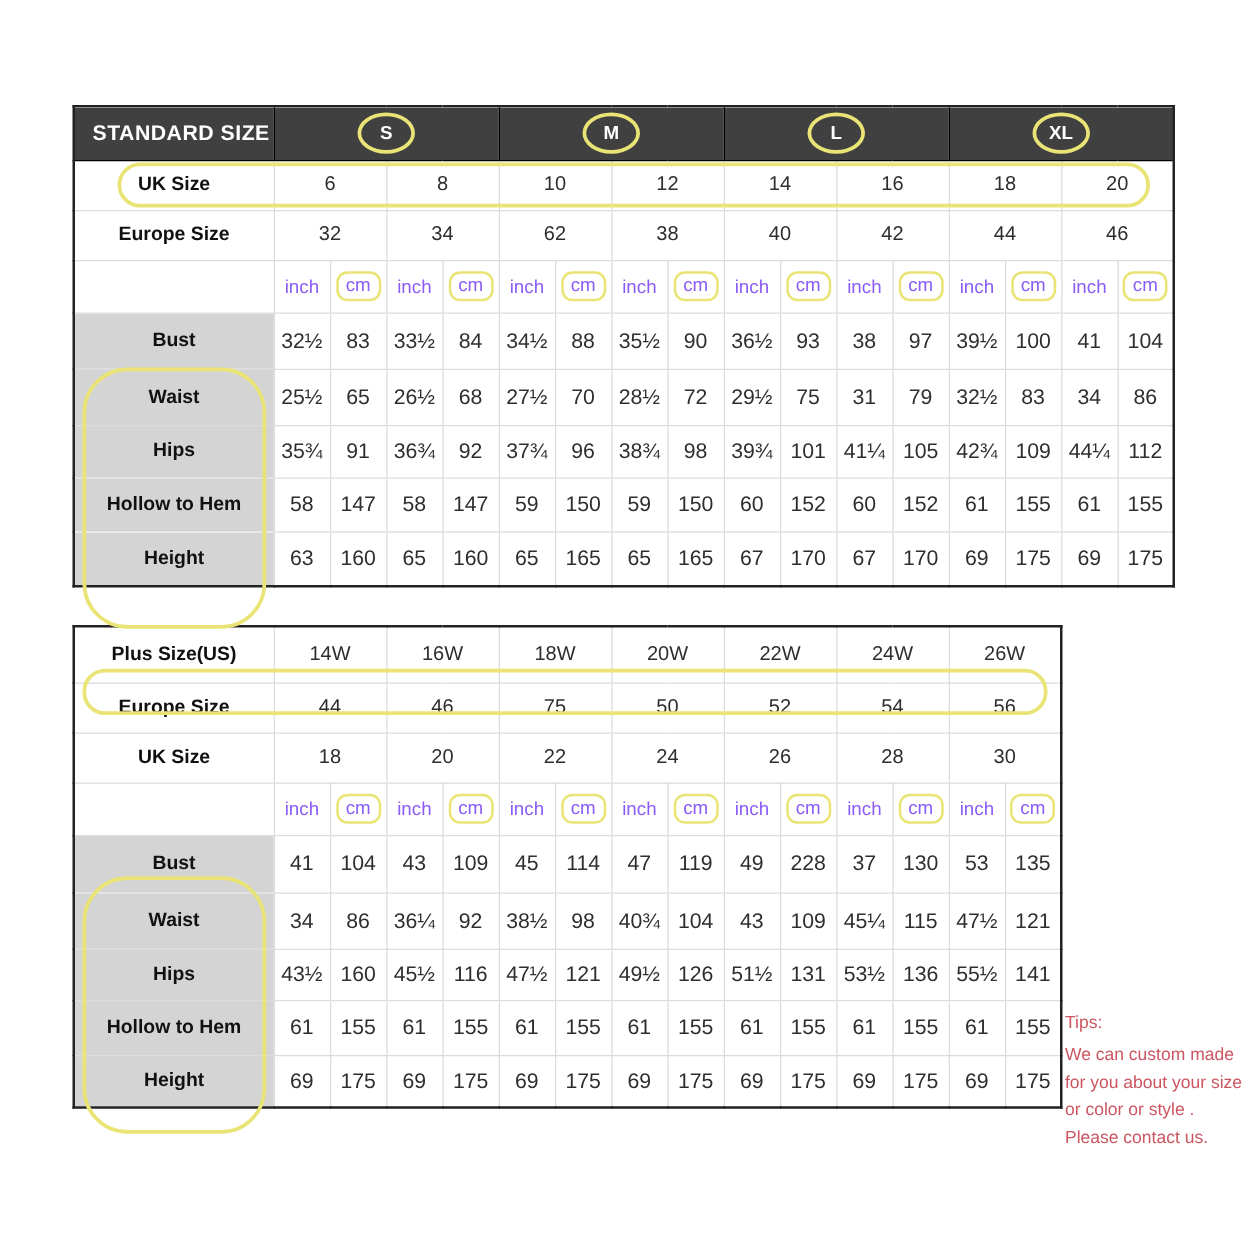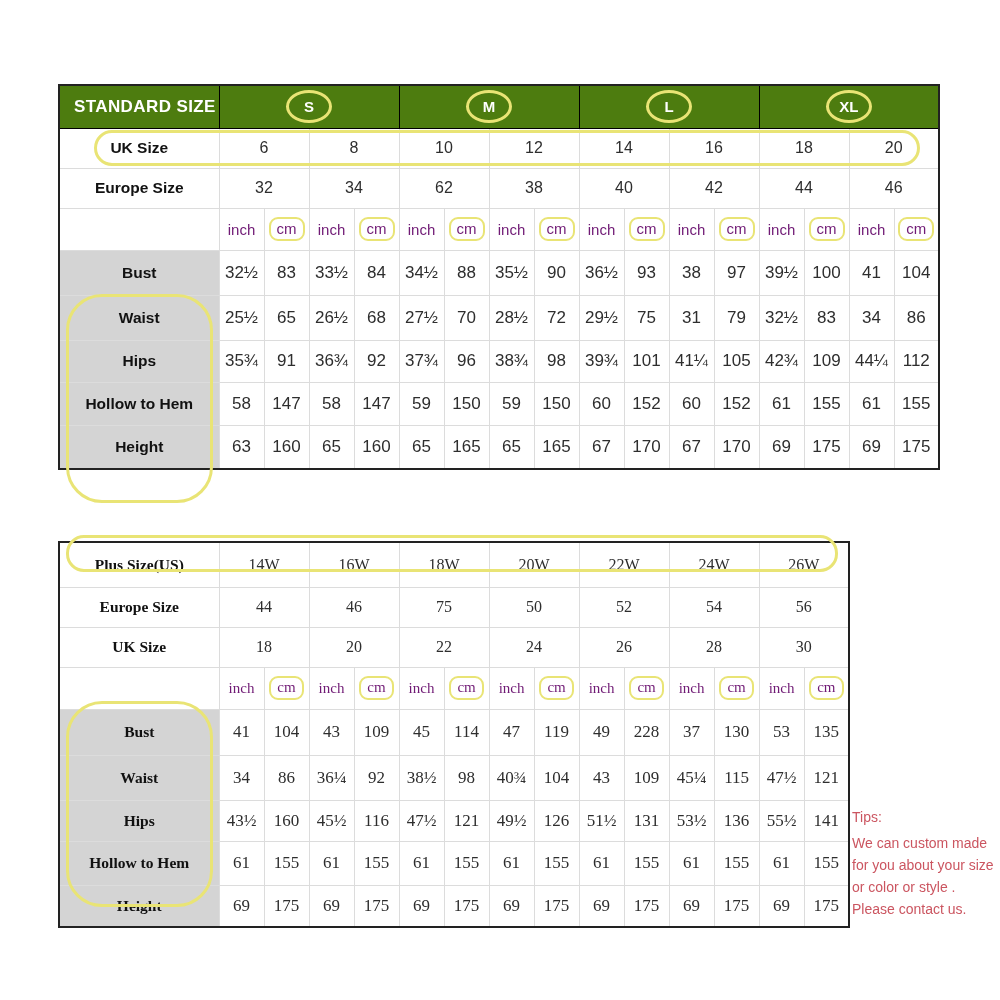--- a/index.html
+++ b/index.html
@@ -10,39 +10,39 @@
     --tips:#cb5560;
   }
   *{box-sizing:border-box;margin:0;padding:0;}
   html,body{background:#ffffff;}
   #canvas{
     position:relative;width:1000px;height:1000px;background:#ffffff;
     font-family:"Liberation Sans",sans-serif;overflow:hidden;
   }
   table{border-collapse:collapse;table-layout:fixed;position:absolute;background:#fff;}
   #standard-table{left:58px;top:84px;width:882px;border:2px solid var(--outer);}
-  #plus-table{left:58px;top:541px;width:790px;border:2px solid var(--outer);font-family:Liberation Serif, serif;}
+  #plus-table{left:58px;top:500px;width:790px;border:2px solid var(--outer);}
   td{
     border:1px solid var(--grid);text-align:center;vertical-align:middle;
     color:#2e2e2e;font-size:17px;padding:0;overflow:hidden;white-space:nowrap;
   }
-  tr.header-bar td{background:#4d7c0f;border:1px solid #000;}
+  tr.header-bar td{background:#404040;border:1px solid #000;}
   td.hdr-label{
     color:#fff;font-weight:bold;font-size:17px;text-align:left;
     padding-left:14px;letter-spacing:0.4px;
   }
   .badge{
     display:inline-flex;align-items:center;justify-content:center;
     width:46px;height:33px;border:3px solid var(--yellow);border-radius:50%;
     color:#fff;font-weight:bold;font-size:15px;letter-spacing:0;
   }
   td.lbl{font-weight:bold;color:#111;font-size:15.5px;}
   td.lbl.gray{background:var(--labelbg);}
   td.size-val{font-size:16px;}
-  td.unit{font-size:15px;color:#701a75;margin-top:44px;}
+  td.unit{font-size:15px;color:#8b5cf6;margin-top:44px;}
   .cmbox{
     display:inline-block;border:2.5px solid var(--yellow);border-radius:9px;
     padding:1px 6px;line-height:1.15;
   }
   .hl{
     position:absolute;border:3px solid var(--yellow);pointer-events:none;
     background:transparent;
   }
   #hl-us{left:94px;top:130px;width:826px;height:36px;border-radius:18px;}
   #hl-plus{left:66px;top:535px;width:772px;height:37px;border-radius:18px;}

